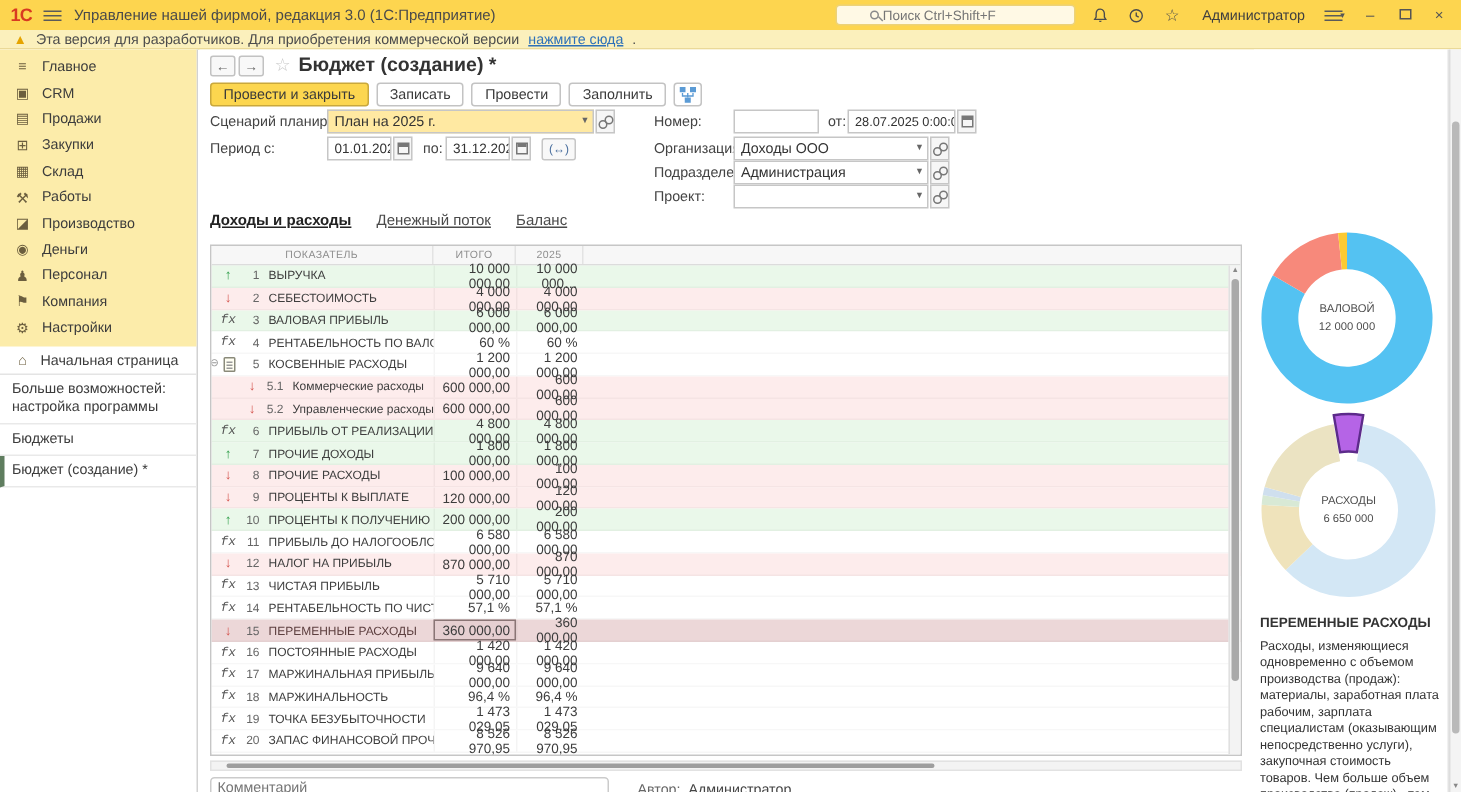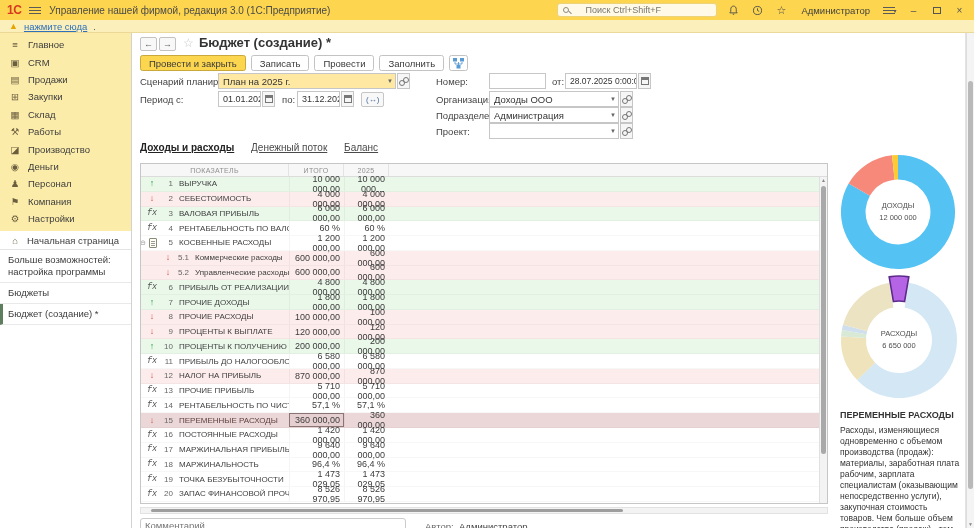--- a/index.html
+++ b/index.html
@@ -5,21 +5,21 @@
 *{margin:0;padding:0;box-sizing:border-box}
 body{font-family:"Liberation Sans",sans-serif;background:#9a9a9a}
 #window{position:relative;width:974px;height:528px;background:#fff;overflow:hidden;font-size:10px;color:#3c3c3c}
 
 #titlebar{position:absolute;left:0;top:0;width:974px;height:20px;background:#fdd54f;display:flex;align-items:center;padding:0 7px;gap:8px}
 .logo{color:#d83a21;font-weight:bold;font-size:12px;letter-spacing:-.5px}
 .burger{width:12px;height:9px;position:relative;cursor:pointer}
 .burger::before{content:"";position:absolute;top:1px;left:0;width:12px;height:1.6px;background:#5a5a5a;box-shadow:0 3px 0 #5a5a5a,0 6px 0 #5a5a5a}
 .wtitle{font-size:10px;color:#4a4a4a;margin-left:0}
 .tspacer{flex:1}
-.search{width:160px;height:14px;background:rgba(255,255,255,.85);border:1px solid #ecd27a;border-radius:3px;display:flex;align-items:center;gap:16px;padding:0 5px;color:#999;font-size:9px}
+.search{width:160px;height:14px;background:rgba(255,255,255,.85);border:1px solid #ecd27a;border-radius:3px;display:flex;align-items:center;gap:2px;padding:0 22px;color:#999;font-size:9px}
 .search input{border:none;background:transparent;outline:none;font-size:9px;color:#666;width:120px;font-family:inherit}
 .mag{width:6px;height:6px;border:1.3px solid #8a8a8a;border-radius:50%;position:relative;flex:none}
 .mag::after{content:"";position:absolute;width:4px;height:1.3px;background:#8a8a8a;right:-3.5px;bottom:-1.5px;transform:rotate(45deg)}
 .tbico{width:16px;text-align:center;color:#4c4c4c;cursor:pointer;display:flex;justify-content:center;align-items:center}
 .user{font-size:9.5px;color:#3f3f3f;margin:0 4px;cursor:pointer}
 .winbtn{width:15px;text-align:center;color:#555;font-size:10px;cursor:pointer}
 .maxbox{width:8px;height:7px;border:1.2px solid #555;display:inline-block}
 .caret{font-size:6px;color:#555}
 
 #warnbar{position:absolute;left:0;top:20px;width:974px;height:13px;background:#fbf0bc;border-bottom:1px solid #ead998;display:flex;align-items:center;gap:6px;padding:0 9px;font-size:9.5px;color:#4c4c4c}
@@ -133,20 +133,21 @@
         <span class="burger" style="width:10px"></span>
         <span class="caret">▾</span>
       </span>
     <span class="winbtn">–</span>
     <span class="winbtn"><span class="maxbox"></span></span>
     <span class="winbtn">×</span>
   </div>
 
   <div id="warnbar">
     <span class="warnico">▲</span>
+    <span>Эта версия для разработчиков. Для приобретения коммерческой версии</span>
     <span class="link">нажмите сюда</span>
       <span>.</span>
   </div>
 
   <div id="sidebar">
     <div class="side-yellow" id="side-yellow">
         <div class="side-item">
           <span class="side-ico">≡</span>
           <span>Главное</span>
         </div>
@@ -412,21 +413,21 @@
             <span class="ico down">↓</span>
             <span class="num">12</span>
             <span class="lbl">НАЛОГ НА ПРИБЫЛЬ</span>
             <span class="cit">870 000,00</span>
             <span class="c25">870 000,00</span>
             <span class="cfill"></span>
           </div>
           <div class="trow white">
             <span class="ico fx">fx</span>
             <span class="num">13</span>
-            <span class="lbl">ПРОЧИЕ ПРИБЫЛЬ</span>
+            <span class="lbl">ЧИСТАЯ ПРИБЫЛЬ</span>
             <span class="cit">5 710 000,00</span>
             <span class="c25">5 710 000,00</span>
             <span class="cfill"></span>
           </div>
           <div class="trow white">
             <span class="ico fx">fx</span>
             <span class="num">14</span>
             <span class="lbl">РЕНТАБЕЛЬНОСТЬ ПО ЧИСТОЙ ПРИБ…</span>
             <span class="cit">57,1 %</span>
             <span class="c25">57,1 %</span>
@@ -497,21 +498,21 @@
   </div>
 
   <div id="panel">
     <div class="donut" id="donut-income" style="left:3px;top:120px">
         <svg viewBox="0 0 120 120">
           <path d="M60.00 2.00 A58 58 0 1 1 9.77 31.00 L31.42 43.50 A33 33 0 1 0 60.00 27.00 Z" fill="#54c2f2"></path>
           <path d="M9.77 31.00 A58 58 0 0 1 53.94 2.32 L56.55 27.18 A33 33 0 0 0 31.42 43.50 Z" fill="#f7897b"></path>
           <path d="M53.94 2.32 A58 58 0 0 1 60.00 2.00 L60.00 27.00 A33 33 0 0 0 56.55 27.18 Z" fill="#fcca32"></path>
         </svg>
       <div class="dcenter">
-        <span>ДОХОДЫ</span>
+        <span>ВАЛОВОЙ</span>
           <span>12 000 000</span>
       </div>
     </div>
     <div class="donut" id="donut-expense" style="left:3px;top:247px;width:120px;height:120px">
         <svg viewBox="0 0 120 120">
           <path d="M69.81 2.84 A58 58 0 1 1 18.08 100.08 L36.15 82.81 A33 33 0 1 0 65.58 27.48 Z" fill="#d3e7f5"></path>
           <path d="M18.08 100.08 A58 58 0 0 1 2.10 56.58 L27.06 58.05 A33 33 0 0 0 36.15 82.81 Z" fill="#efe3bb"></path>
           <path d="M2.10 56.58 A58 58 0 0 1 2.86 50.05 L27.49 54.34 A33 33 0 0 0 27.06 58.05 Z" fill="#d8e9d5"></path>
           <path d="M2.86 50.05 A58 58 0 0 1 4.05 44.71 L28.17 51.30 A33 33 0 0 0 27.49 54.34 Z" fill="#cfdfee"></path>
           <path d="M4.05 44.71 A58 58 0 0 1 50.18 2.84 L54.41 27.48 A33 33 0 0 0 28.17 51.30 Z" fill="#ebe3c2"></path>

